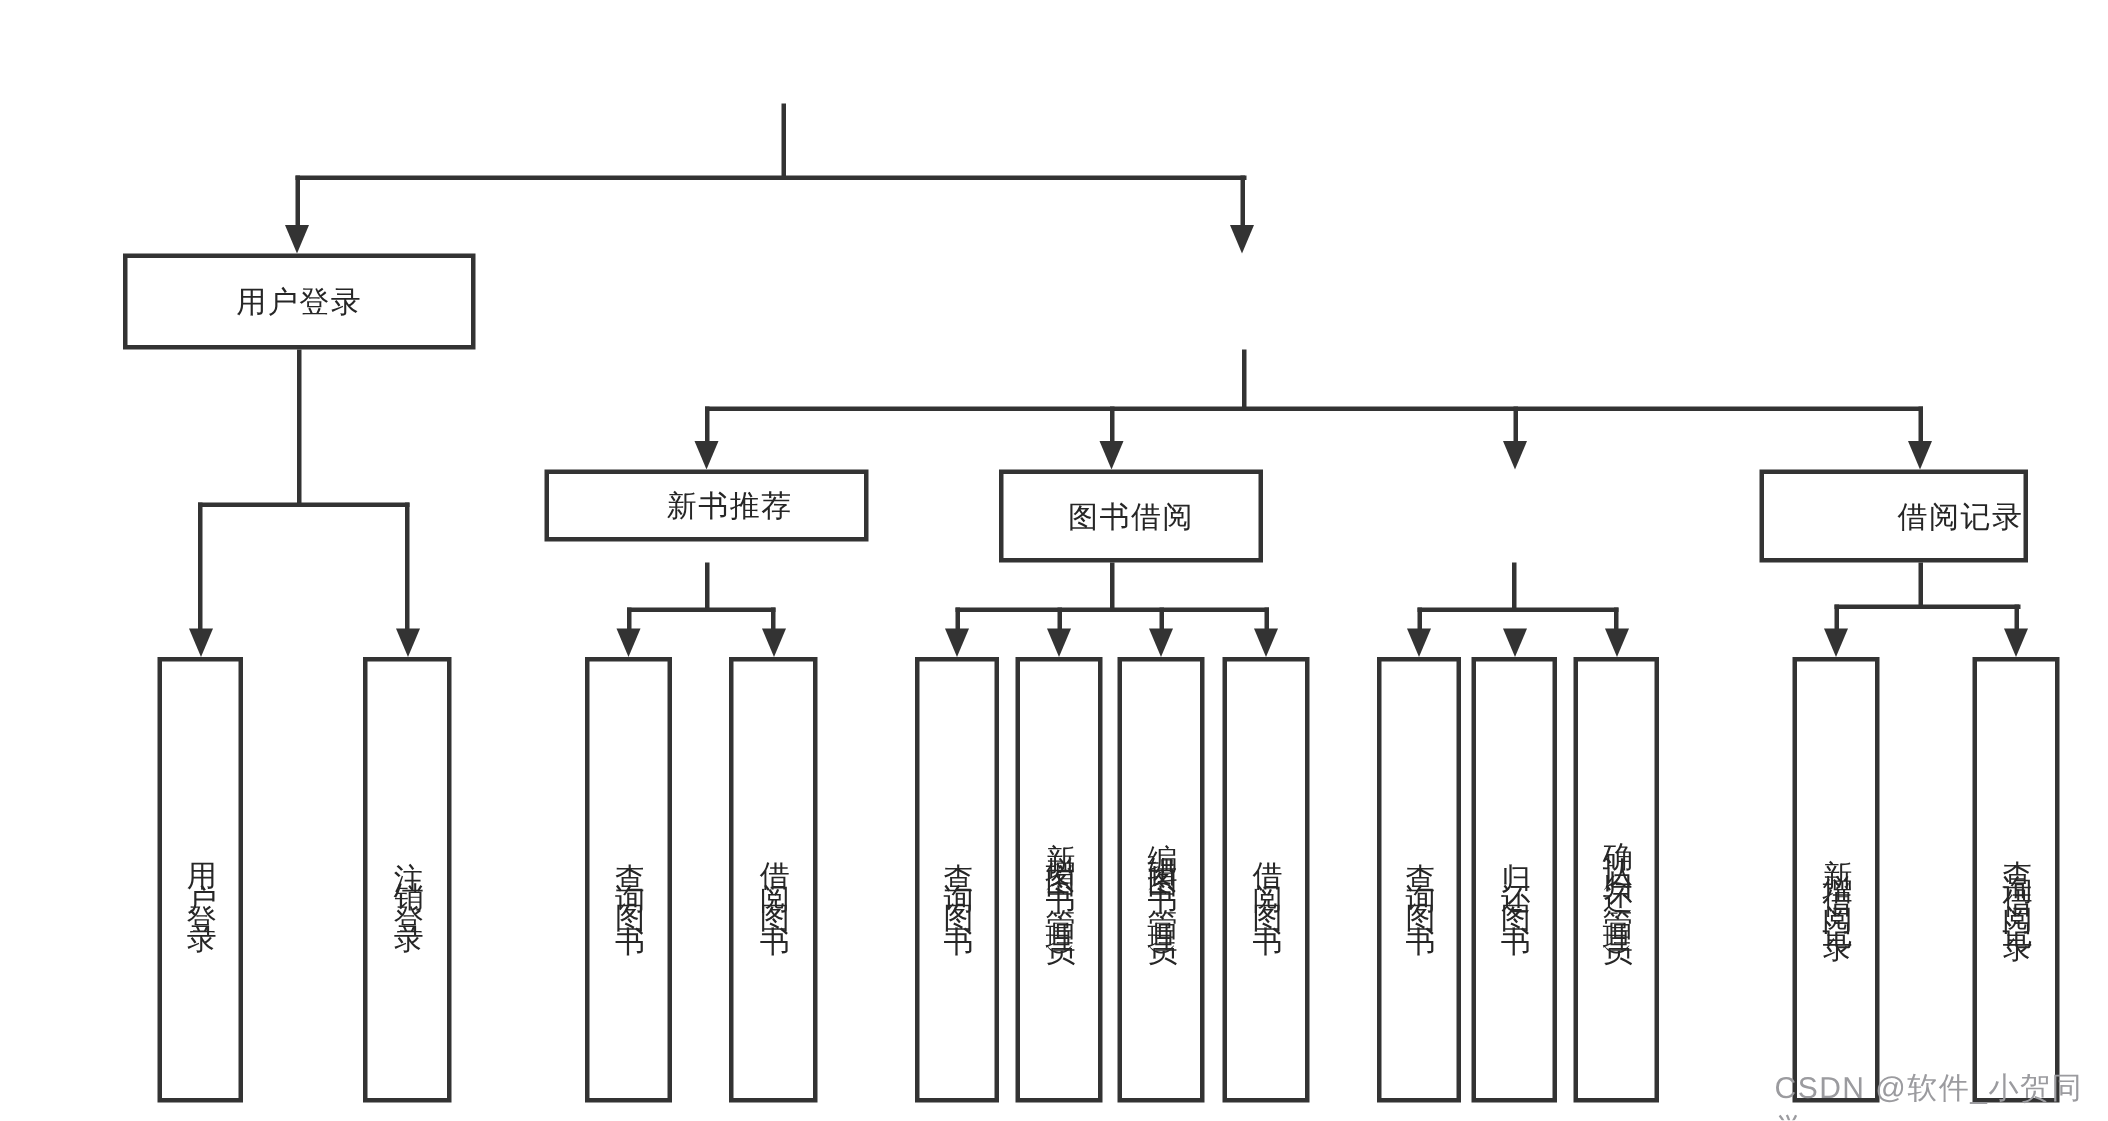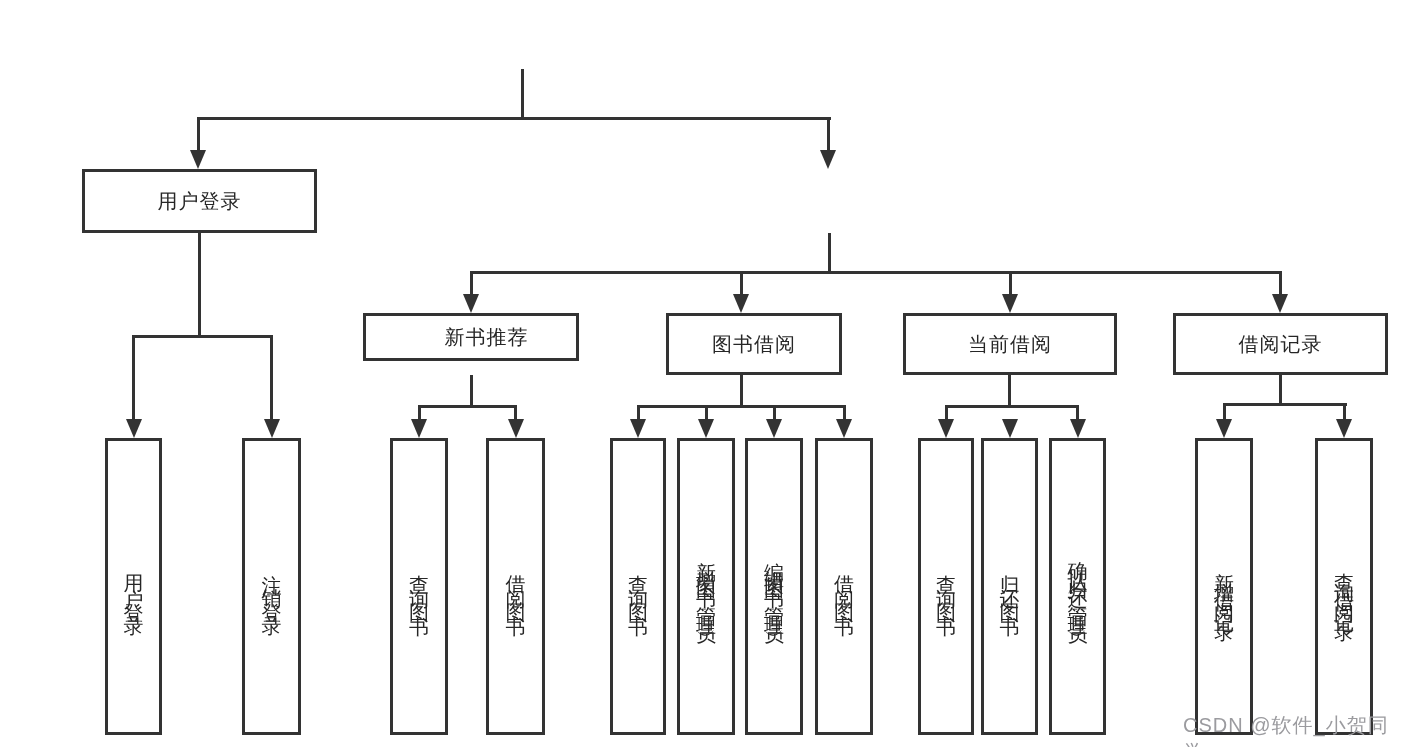--- a/index.html
+++ b/index.html
@@ -64,24 +64,21 @@
   <div class="arrow" style="left:733px;top:294px;"></div>
   <div class="arrow" style="left:1002px;top:294px;"></div>
   <div class="arrow" style="left:1272px;top:294px;"></div>
 
   <div class="box" style="left:363px;top:313px;width:216px;height:48px;padding-left:31px;">
     <span>新书推荐</span>
   </div>
   <div class="box" style="left:633px;top:313px;width:176px;height:62px;margin-left:33px;">
     <span>图书借阅</span>
   </div>
-  <div class="box" style="left:903px;top:313px;width:214px;height:62px;">
-    <span>当前借阅</span>
-  </div>
-  <div class="box" style="left:1173px;top:313px;width:215px;height:62px;">
+  <div class="box" style="left:1173px;top:313px;width:179px;height:62px;justify-content:flex-end;">
     <span>借阅记录</span>
   </div>
 
   <div class="vl" style="left:470px;top:375px;height:33px;"></div>
   <div class="hl" style="left:418px;top:405px;width:99px;"></div>
   <div class="vl" style="left:418px;top:405px;height:18px;"></div>
   <div class="vl" style="left:514px;top:405px;height:18px;"></div>
   <div class="arrow" style="left:411px;top:419px;"></div>
   <div class="arrow" style="left:508px;top:419px;"></div>
 

